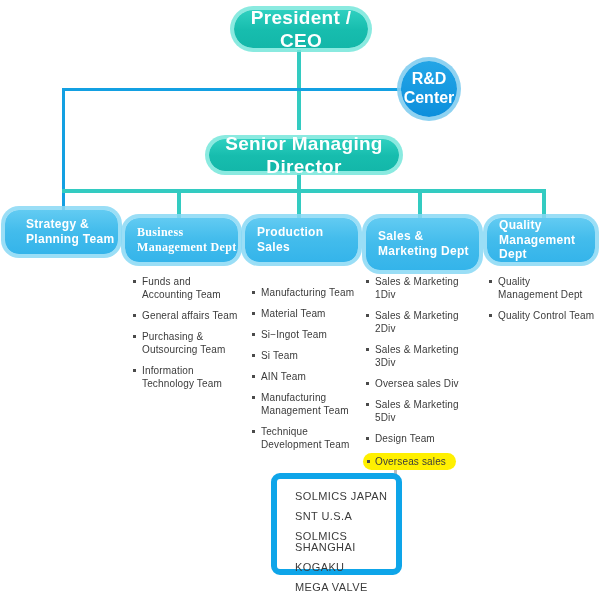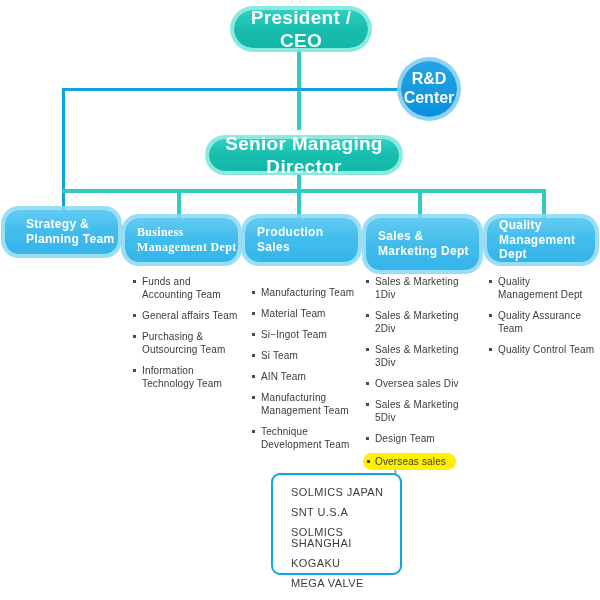--- a/index.html
+++ b/index.html
@@ -113,21 +113,21 @@
   }
   .team-item.highlight .bullet {
     left: 4px;
     top: 7px;
   }
 
   
   .sub-box {
     position: absolute;
     box-sizing: border-box;
-    border: 2px solid #0ea5e9;
+    border: 6px solid #0ea5e9;
     border-radius: 9px;
     background: #ffffff;
     padding: 12px 0 10px 18px;
     font-size: 11px;
     color: #3B3B3B;
     line-height: 1.0;
   }
   .sub-item {
     margin-bottom: 9px;
     letter-spacing: 0.4px;
@@ -213,22 +213,21 @@
       <div class="team-item"><span class="bullet"></span><span>Oversea sales Div</span></div>
       <div class="team-item"><span class="bullet"></span><span>Sales &amp; Marketing
 5Div</span></div>
       <div class="team-item"><span class="bullet"></span><span>Design Team</span></div>
       <div><span class="team-item highlight"><span class="bullet"></span><span>Overseas sales</span></span></div>
     </div>
 
   <div class="team-list" id="list-quality" style="left:489px; top:275px; width:108px;">
       <div class="team-item"><span class="bullet"></span><span>Quality
 Management Dept</span></div>
-      <div class="team-item"><span class="bullet"></span><span>Quality Assurance
-Team</span></div>
+      <div class="team-item"><span class="bullet"></span></div>
       <div class="team-item"><span class="bullet"></span><span>Quality Control Team</span></div>
     </div>
 
   <div class="sub-box" id="sub-box" style="left:271px; top:473px; width:131px; height:102px;">
       <div class="sub-item">SOLMICS JAPAN</div>
       <div class="sub-item">SNT U.S.A</div>
       <div class="sub-item">SOLMICS SHANGHAI</div>
       <div class="sub-item">KOGAKU</div>
       <div class="sub-item">MEGA VALVE</div>
     </div>

